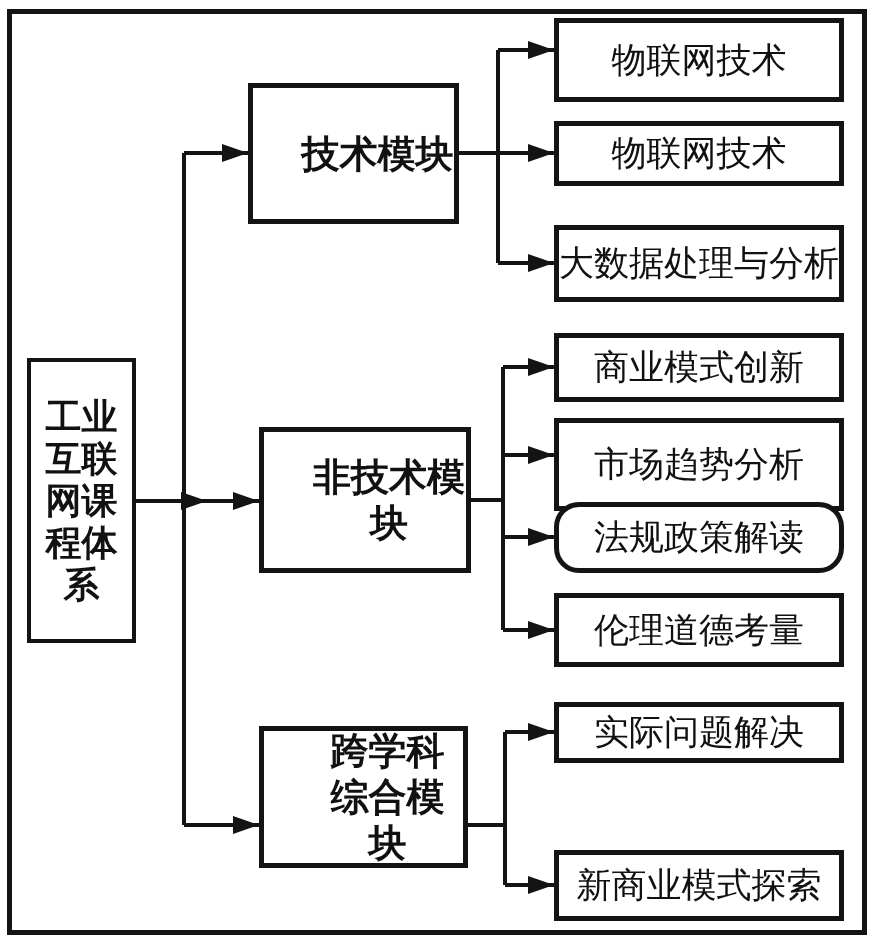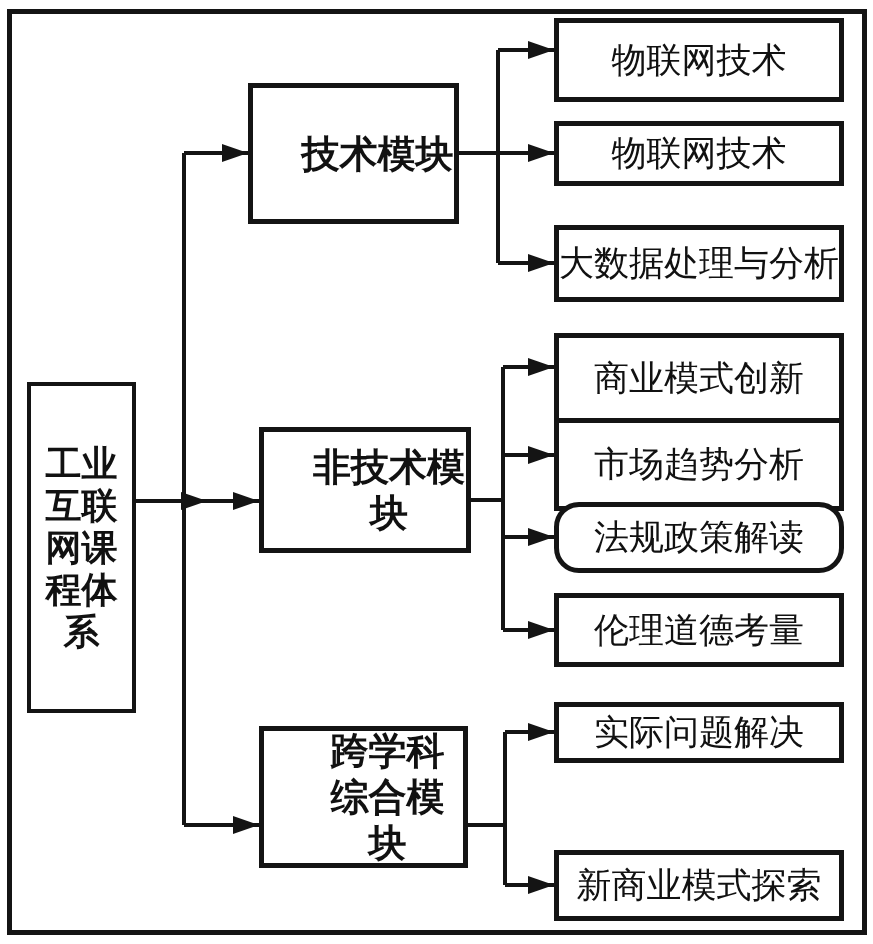--- a/index.html
+++ b/index.html
@@ -49,48 +49,47 @@
     align-items: center;
     justify-content: center;
     text-align: center;
   }
   .box .lbl {
     display: block;
     width: 100%;
     word-break: break-all;
   }
   .root-box {
-    left: 27px; top: 358px; width: 109px; height: 331px;
+    left: 27px; top: 358px; width: 109px; height: 285px;
     border-width: 4px;
     font-size: 36px;
     font-weight: bold;
     line-height: 42px;
-    margin-top: 24px;
   }
   .module-box {
     font-size: 38px;
     font-weight: bold;
     line-height: 46px;
     padding-left: 48px;
   }
   .module-tech     { left: 248px; top:  83px; width: 211px; height: 141px; }
-  .module-nontech  { left: 259px; top: 427px; width: 212px; height: 126px; }
+  .module-nontech  { left: 259px; top: 427px; width: 212px; height: 146px; }
   .module-inter    { left: 259px; top: 726px; width: 209px; height: 142px; }
   .leaf-box {
     left: 554px;
     width: 290px;
     font-size: 35px;
     font-weight: 500;
     white-space: nowrap;
   }
   .leaf-box .lbl { word-break: keep-all; }
   .leaf-1 { top:  18px; height: 84px; }
   .leaf-2 { top: 121px; height: 65px; }
   .leaf-3 { top: 225px; height: 77px; }
-  .leaf-4 { top: 333px; height: 90px; }
+  .leaf-4 { top: 333px; height: 69px; }
   .leaf-5 { top: 418px; height: 93px; }
   .leaf-6 { top: 502px; height: 71px; border-radius: 25px; }
   .leaf-7 { top: 593px; height: 74px; align-items: center; }
   .leaf-8 { top: 702px; height: 61px; }
   .leaf-9 { top: 850px; height: 71px; }
 </style>
 </head>
 <body>
 
 <div id="stage">

